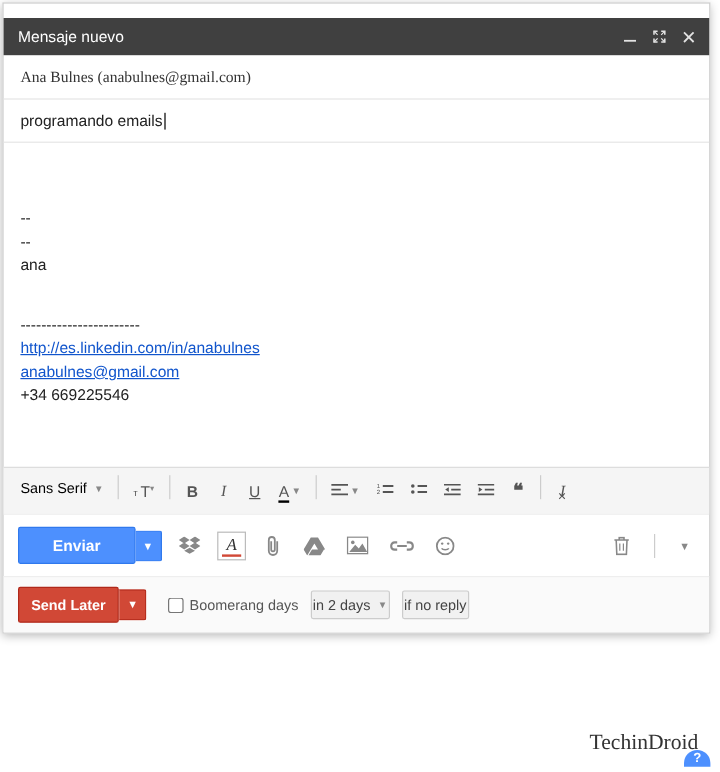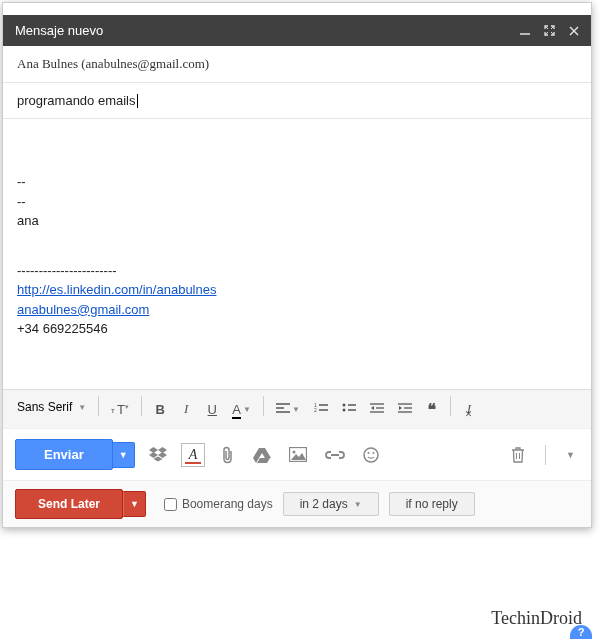--- a/index.html
+++ b/index.html
@@ -29,25 +29,25 @@
 
 .action-bar { padding: 10px 12px; display: flex; align-items: center; gap: 10px; border-top: 1px solid #eee; }
 .send-btn { background: #4d90fe; color: #fff; border: 1px solid #3079ed; padding: 7px 28px; font-size: 13px; font-weight: bold; border-radius: 2px; cursor: pointer; }
 .send-caret { background: #4d90fe; color: #fff; border: 1px solid #3079ed; border-left: none; padding: 7px 6px; font-size: 9px; border-radius: 0 2px 2px 0; cursor: pointer; margin-left: -10px; }
 .action-icon { color: #888; cursor: pointer; padding: 4px; font-size: 16px; display: flex; align-items: center; }
 .action-right { margin-left: auto; display: flex; align-items: center; gap: 12px; color: #888; }
 .font-a-box { border: 1px solid #bbb; padding: 3px 7px; font-size: 14px; color: #333; position: relative; font-family: serif; }
 .font-a-box::after { content: ""; display: block; height: 2px; background: #d14836; position: absolute; bottom: 2px; left: 3px; right: 3px; }
 
 .boomerang-bar { padding: 8px 12px; display: flex; align-items: center; gap: 10px; border-top: 1px solid #eee; background: #fafafa; }
-.send-later-btn { background: #d14836; color: #fff; border: 1px solid #b0281a; padding: 7px 22px; font-size: 12px; font-weight: bold; border-radius: 2px; cursor: pointer; }
+.send-later-btn { background: #d14836; color: #fff; border: 1px solid #b0281a; padding: 7px 10px; font-size: 12px; font-weight: bold; border-radius: 2px; cursor: pointer; }
 .slb-caret { background: #d14836; color: #fff; border: 1px solid #b0281a; border-left: 1px solid rgba(255,255,255,0.2); padding: 7px 6px; font-size: 9px; cursor: pointer; margin-left: -10px; border-radius: 0 2px 2px 0; }
 .boom-check { display: flex; align-items: center; gap: 5px; font-size: 12px; color: #555; margin-left: 8px; }
 .boom-check input { width: 13px; height: 13px; }
-.boom-select { border: 1px solid #ccc; padding: 4px 16px; font-size: 12px; background: #f1f1f1; border-radius: 2px; display: flex; align-items: center; gap: 4px; cursor: pointer; color: #444; }
+.boom-select { border: 1px solid #ccc; padding: 4px 1px; font-size: 12px; background: #f1f1f1; border-radius: 2px; display: flex; align-items: center; gap: 4px; cursor: pointer; color: #444; }
 .help-badge { position: absolute; right: 8px; bottom: 4px; width: 22px; height: 14px; background: #4d90fe; color: #fff; border-radius: 11px 11px 0 0; font-size: 11px; display: flex; align-items: center; justify-content: center; font-weight: bold; }
 
 .watermark { position: absolute; right: 18px; bottom: 14px; font-size: 18px; color: #333; font-family: 'Times New Roman', serif; }
 
 svg { display: block; }
 </style>
 </head>
 <body>
 
 <div class="compose-window">

